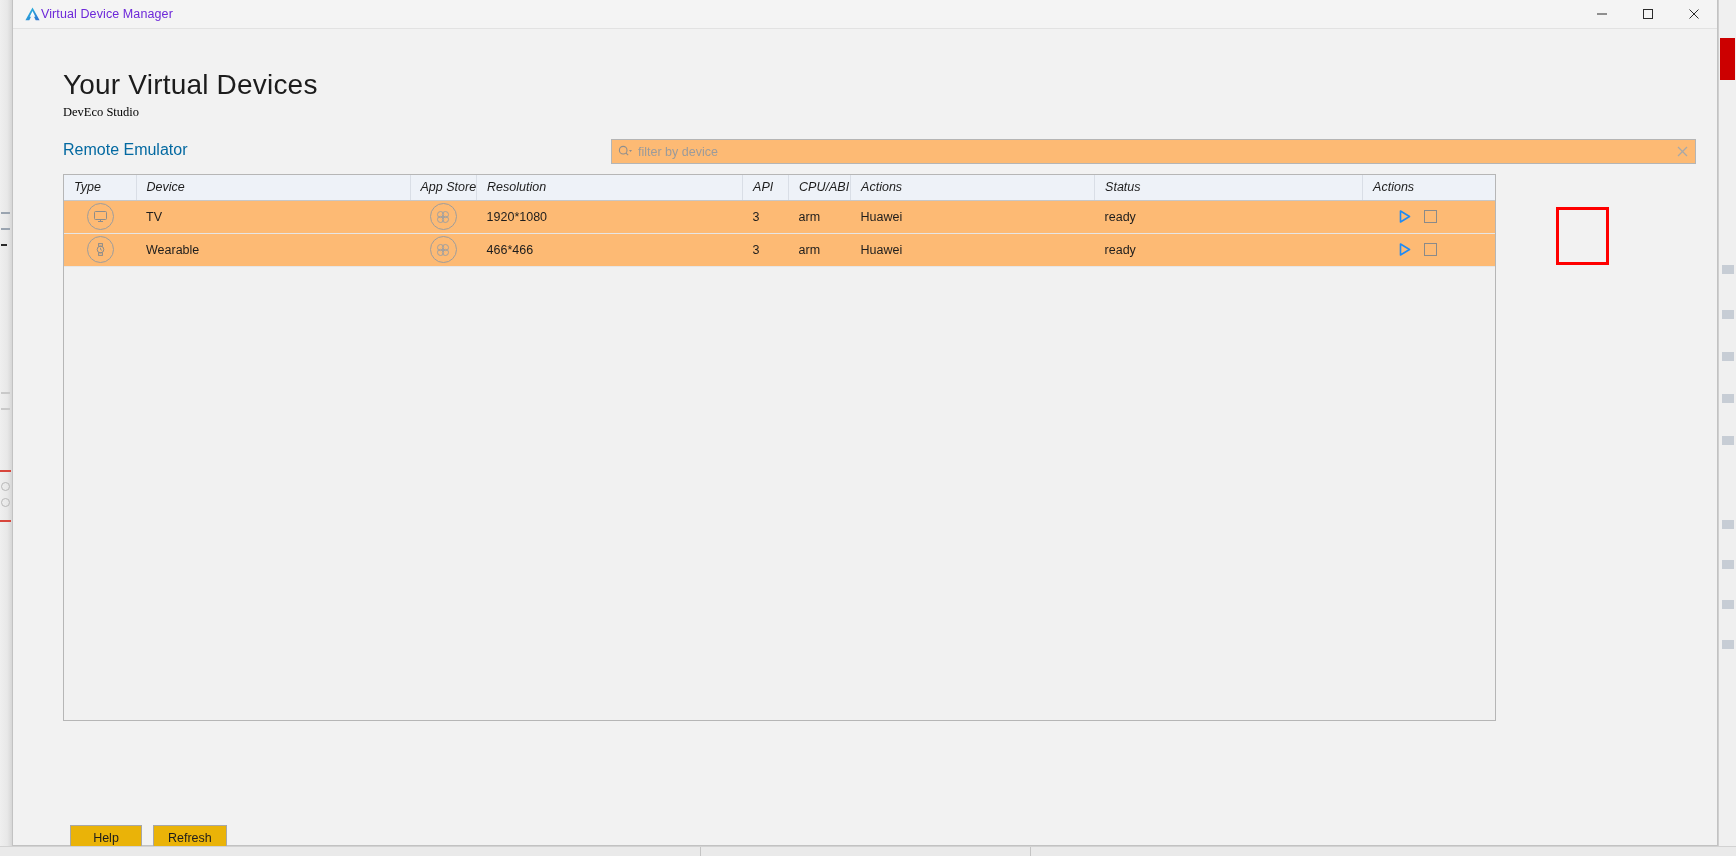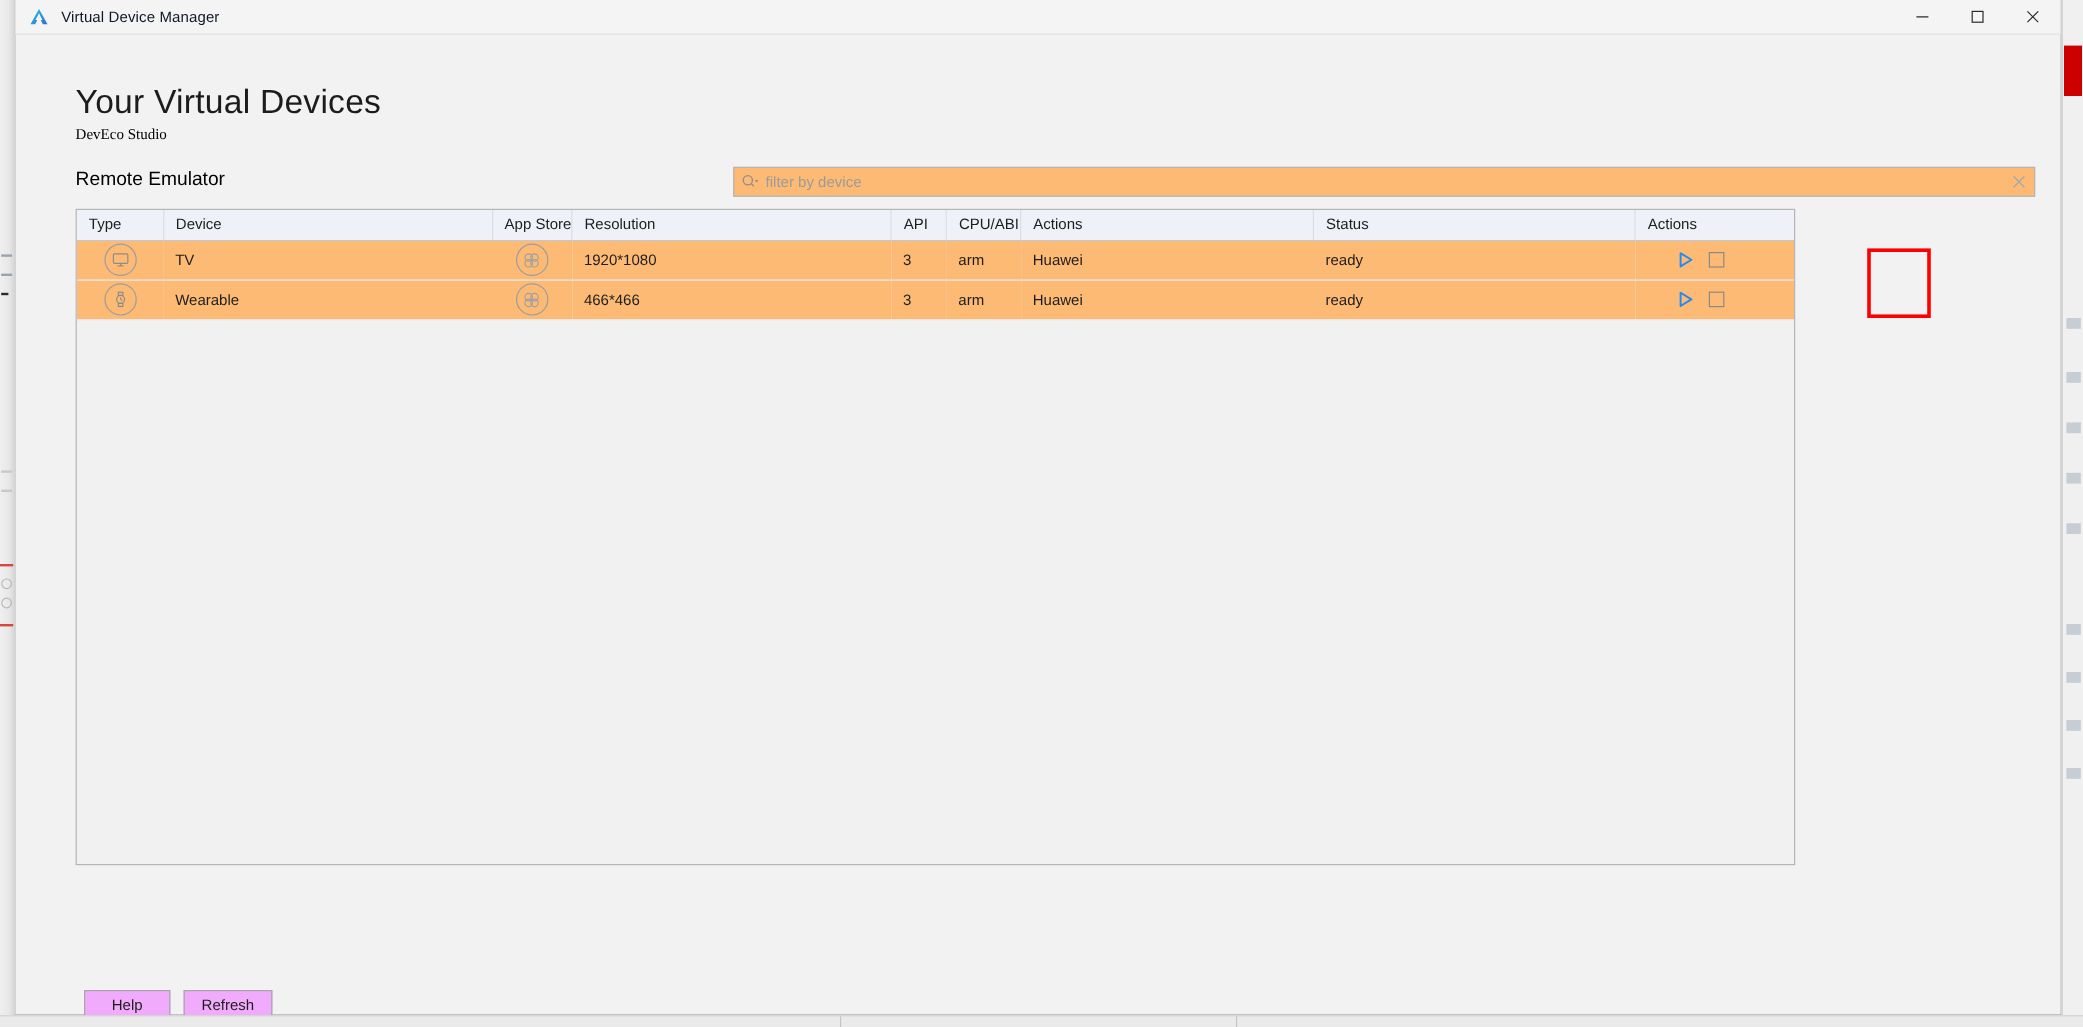--- a/index.html
+++ b/index.html
@@ -52,21 +52,21 @@
   
   #titlebar {
     position: relative;
     height: 29px;
     background: #f4f4f4;
     border-bottom: 1px solid #e2e2e2;
     display: flex; align-items: center;
   }
   #app-icon { margin-left: 11px; width: 17px; height: 17px; display: block; }
   #app-title {
-    margin-left: 10px; font-size: 12.5px; color: #0f172a; letter-spacing: .1px;
+    font-size: 12.5px; color: #6d28d9; letter-spacing: .1px;
   }
   .win-btns { margin-left: auto; display: flex; height: 29px; }
   .win-btn {
     width: 46px; height: 29px; display: flex;
     align-items: center; justify-content: center; cursor: default;
   }
   .win-btn svg { display: block; }
 
   
   #content { position: relative; padding: 0 0 0 0; }
@@ -74,21 +74,21 @@
   #page-title {
     position: absolute; left: 50px; top: 40px;
     font-size: 28px; font-weight: 400; color: #1c1c1c; letter-spacing: .2px;
   }
   #page-subtitle {
     position: absolute; left: 50px; top: 76px;
     font-size: 12.5px; color: #000000; font-family: Liberation Serif, serif;
   }
   #section-title {
     position: absolute; left: 50px; top: 112px;
-    font-size: 16px; color: #000000; font-weight: 400;
+    font-size: 16px; color: #0369a1; font-weight: 400;
   }
 
   
   #search-box {
     position: absolute; left: 598px; top: 110px;
     width: 1085px; height: 25px;
     background: #fdba74; border: 1px solid #b5b5b5;
     display: flex; align-items: center;
   }
   #search-icon-wrap {
@@ -116,20 +116,21 @@
   table#device-table { width: 100%; border-collapse: collapse; }
 
   #device-table thead th {
     background: #eef2f8;
     height: 25px;
     font-size: 12.5px; font-weight: 400; color: #1d1d1d;
     text-align: left; padding: 0 0 0 10px;
     border-bottom: 1px solid #c7c7c7;
     border-right: 1px solid #d9dee6;
     white-space: nowrap;
+    font-style: italic;
   }
   #device-table thead th:last-child { border-right: none; }
 
   #device-table tbody td {
     height: 33px; font-size: 12.5px; color: #1d1d1d;
     padding: 0 0 0 10px;
     border-bottom: 1px solid #e6e6e6;
     background: #fdba74;
     vertical-align: middle;
     white-space: nowrap;
@@ -171,21 +172,21 @@
     pointer-events: none; z-index: 40;
   }
 
   
   #footer {
     position: absolute; left: 57px; top: 796px;
     display: flex; gap: 11px;
   }
   .footer-btn {
     min-width: 72px; height: 25px; padding: 0 14px;
-    background: #f0abfc; border: 1px solid #a7a7a7;
+    background: #eab308; border: 1px solid #a7a7a7;
     font-family: "Liberation Sans", sans-serif;
     font-size: 12.5px; color: #1d1d1d; cursor: default;
   }
 
   
   #bottom-strip {
     position: absolute; left: 0; bottom: 0; width: 1736px; height: 10px;
     background: #eaeaea; border-top: 1px solid #d2d2d2;
   }
   #bottom-strip .seg {

